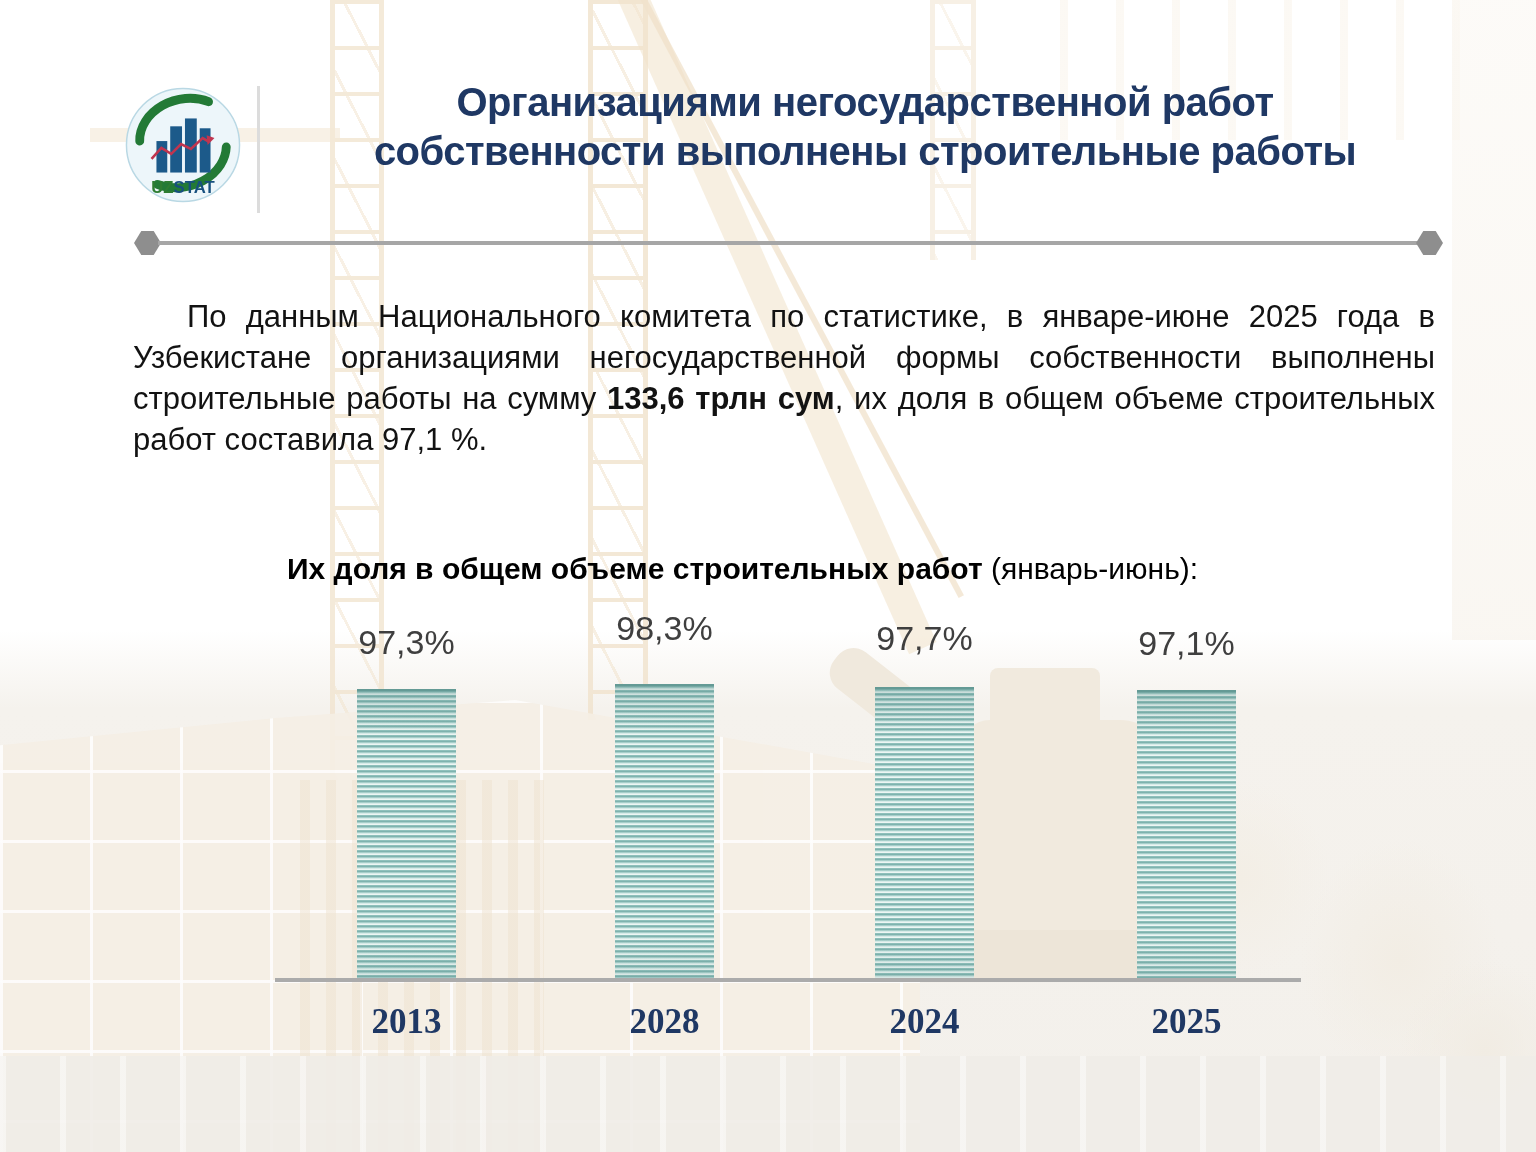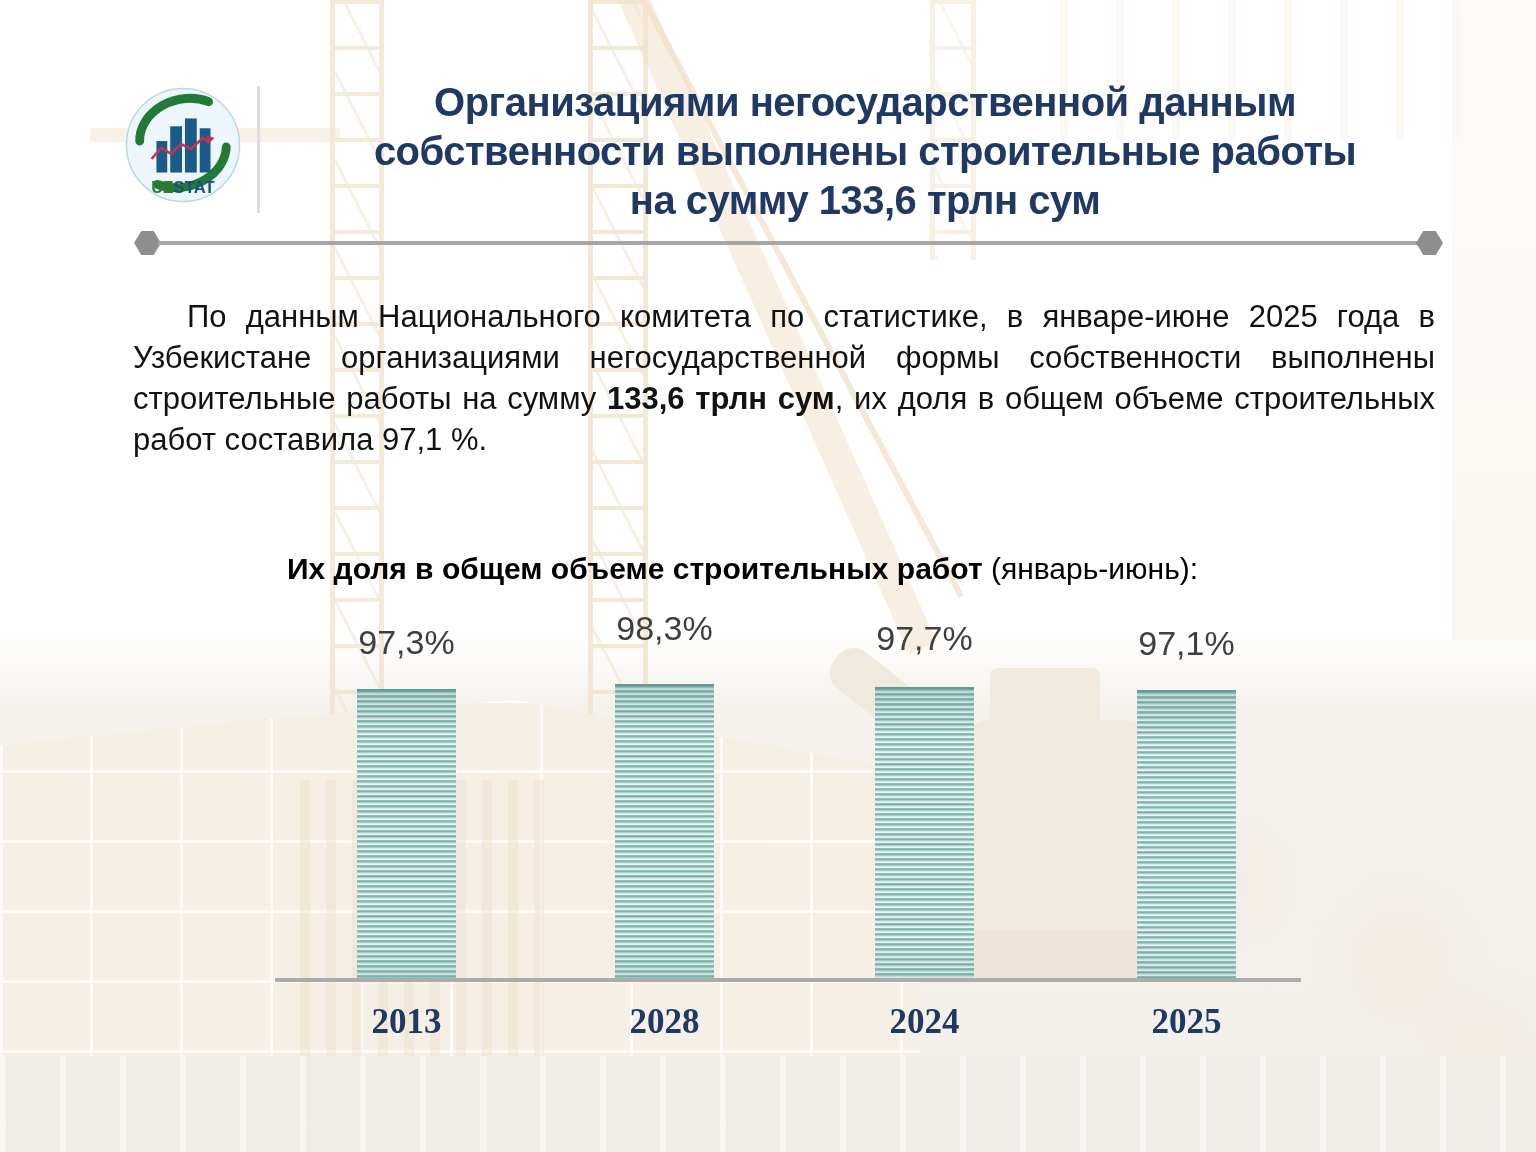--- a/index.html
+++ b/index.html
@@ -120,23 +120,22 @@
       <rect x="77" y="43" width="11" height="45" fill="#1c5a8a"></rect>
     </g>
     <polyline points="28,74 38,63 48,69 58,59 68,64 80,53 87,57" fill="none" stroke="#c0354f" stroke-width="2.6"></polyline>
     <path d="M84,50 L92,53 L85,60 Z" fill="#c0354f"></path>
     <text x="60" y="109" text-anchor="middle" font-family="Liberation Sans, sans-serif" font-size="17" font-weight="bold"><tspan fill="#2e7d32">UZ</tspan><tspan fill="#17507f">STAT</tspan></text>
   </svg>
 
   <div class="logo-sep"></div>
 
   <div class="title">
-    <div>Организациями негосударственной данным</div>
+    <div>Организациями негосударственной работ</div>
     <div>собственности  выполнены строительные работы</div>
-    <div>на сумму 133,6 трлн сум</div>
   </div>
 
   <div class="hex hex-left"></div>
   <div class="hr-line"></div>
   <div class="hex hex-right"></div>
 
   <p class="intro"><span>По данным Национального комитета по статистике, в январе-июне 2025 года в Узбекистане организациями негосударственной формы собственности выполнены строительные работы на сумму </span><b>133,6 трлн сум</b><span>, их доля в общем объеме строительных работ составила 97,1 %.</span></p>
 
   <div class="subtitle"><b>Их доля в общем объеме строительных работ</b><span> (январь-июнь):</span></div>
 

